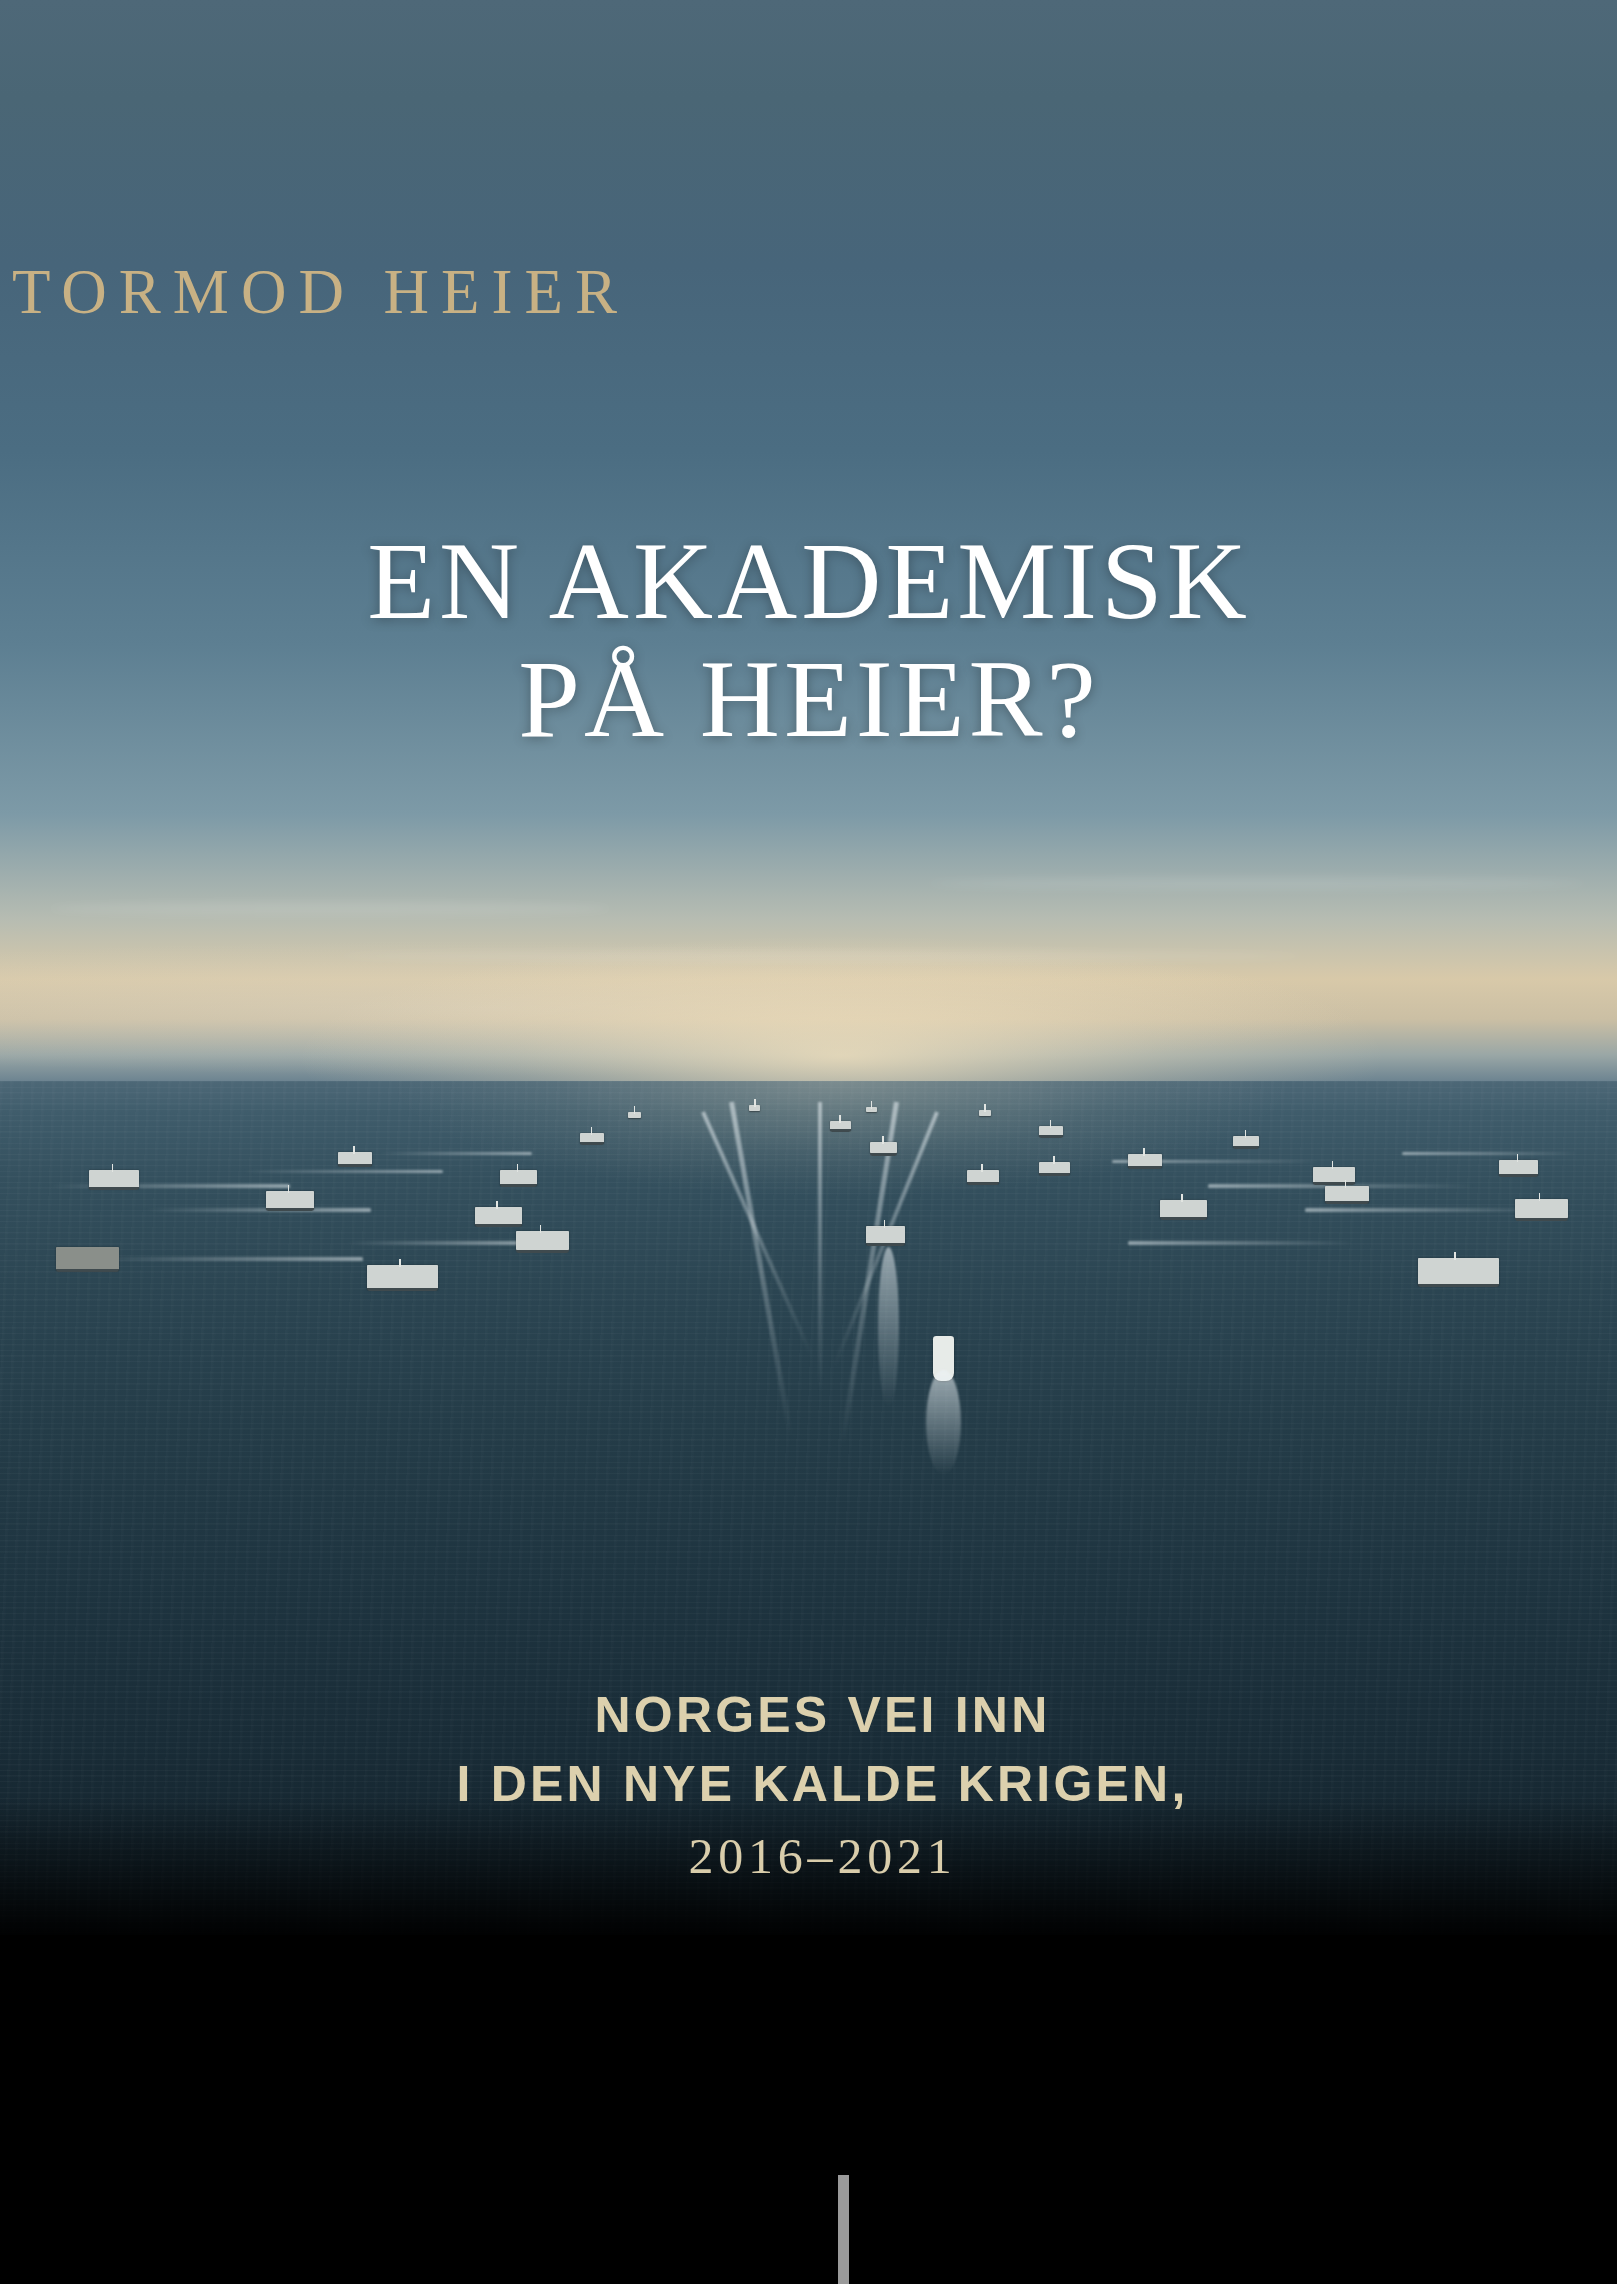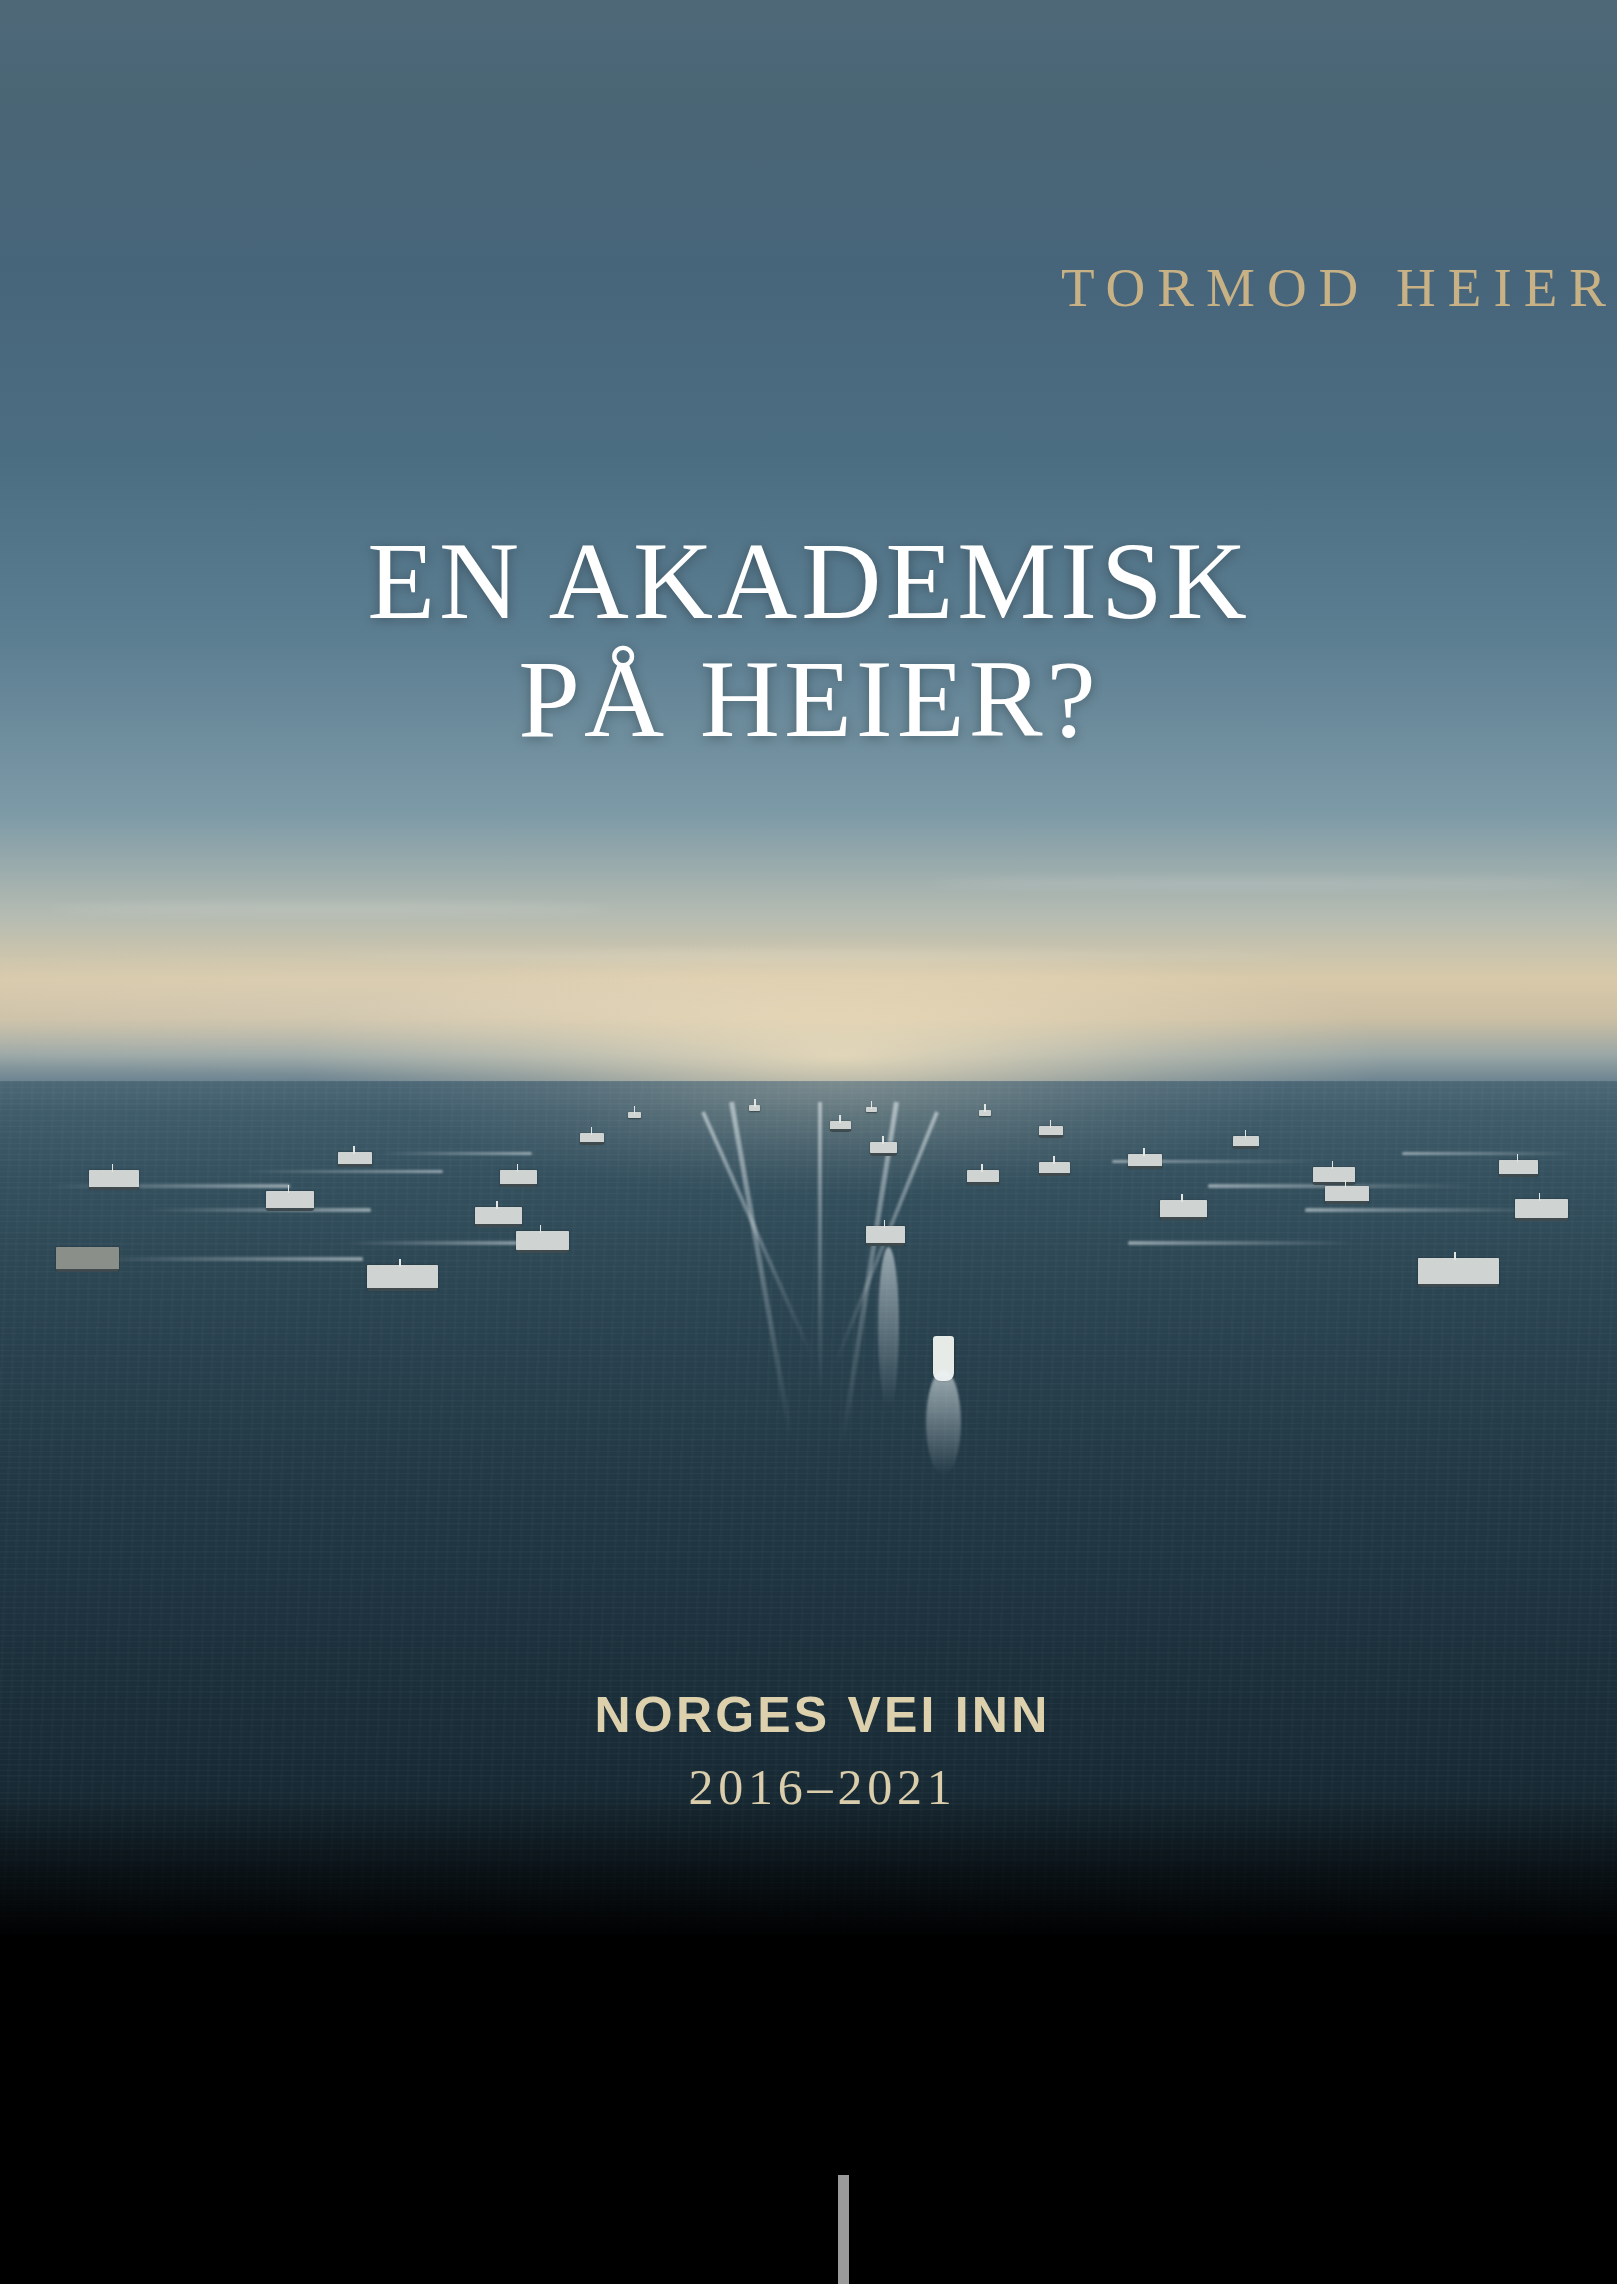--- a/index.html
+++ b/index.html
@@ -137,25 +137,25 @@
     left: 0;
     top: 1797px;
     width: 100%;
     height: 145px;
     background: linear-gradient(to bottom, rgba(0,0,0,0) 0%, rgba(0,0,0,0.55) 55%, rgba(0,0,0,1) 100%);
   }
 
   
   .author {
     position: absolute;
-    left: 8px; right: 0;
+    left: 0; right: 0;
     top: 256px;
-    text-align: right;
+    text-align: left;
     color: #c8b184;
-    font-size: 55px;
+    font-size: 63px;
     letter-spacing: 12px;
     font-weight: 400;
     text-indent: 12px;
   }
   .title-wrap {
     position: absolute;
     left: 0; right: 0;
     top: 522px;
     text-align: center;
     color: #ffffff;
@@ -368,19 +368,20 @@
 
   <div class="author">TORMOD HEIER</div>
 
   <div class="title-wrap">
     <div class="title-line">EN AKADEMISK</div>
     <div class="title-line">PÅ HEIER?</div>
   </div>
 
   <div class="subtitle-wrap">
     <div class="subtitle-line">NORGES VEI INN</div>
+    <div class="subtitle-line">I DEN NYE KALDE KRIGEN,</div>
     <div class="subtitle-years">2016–2021</div>
   </div>
 
   <div class="publisher-accent"></div>
 
 </div>
 
 
 </body></html>

